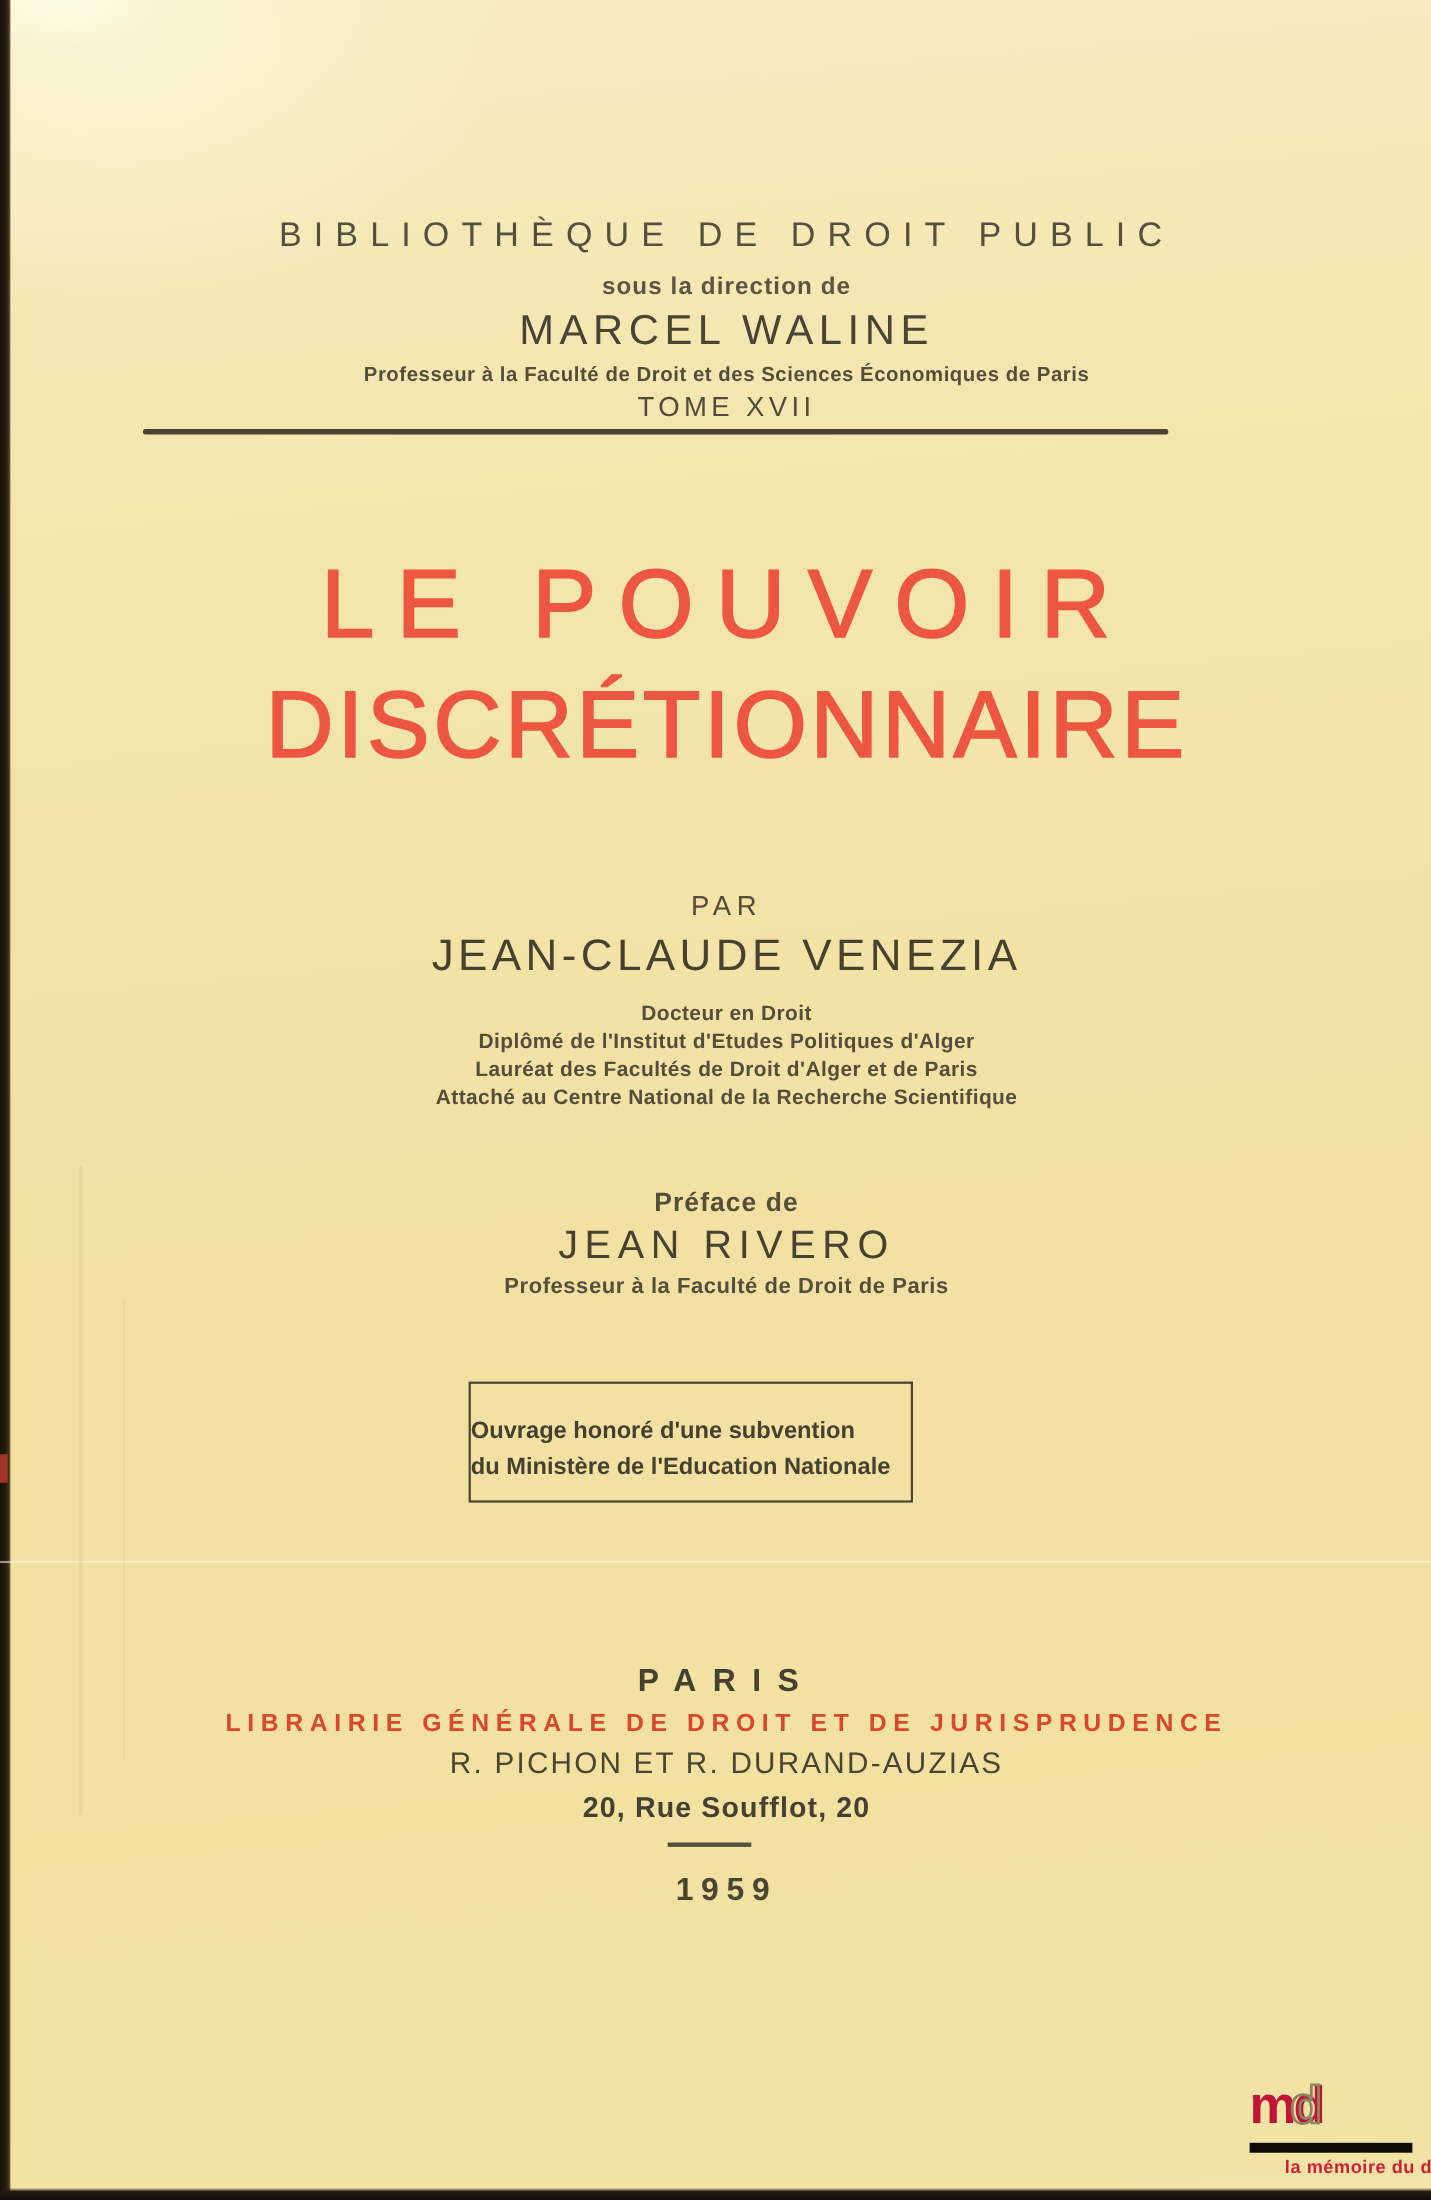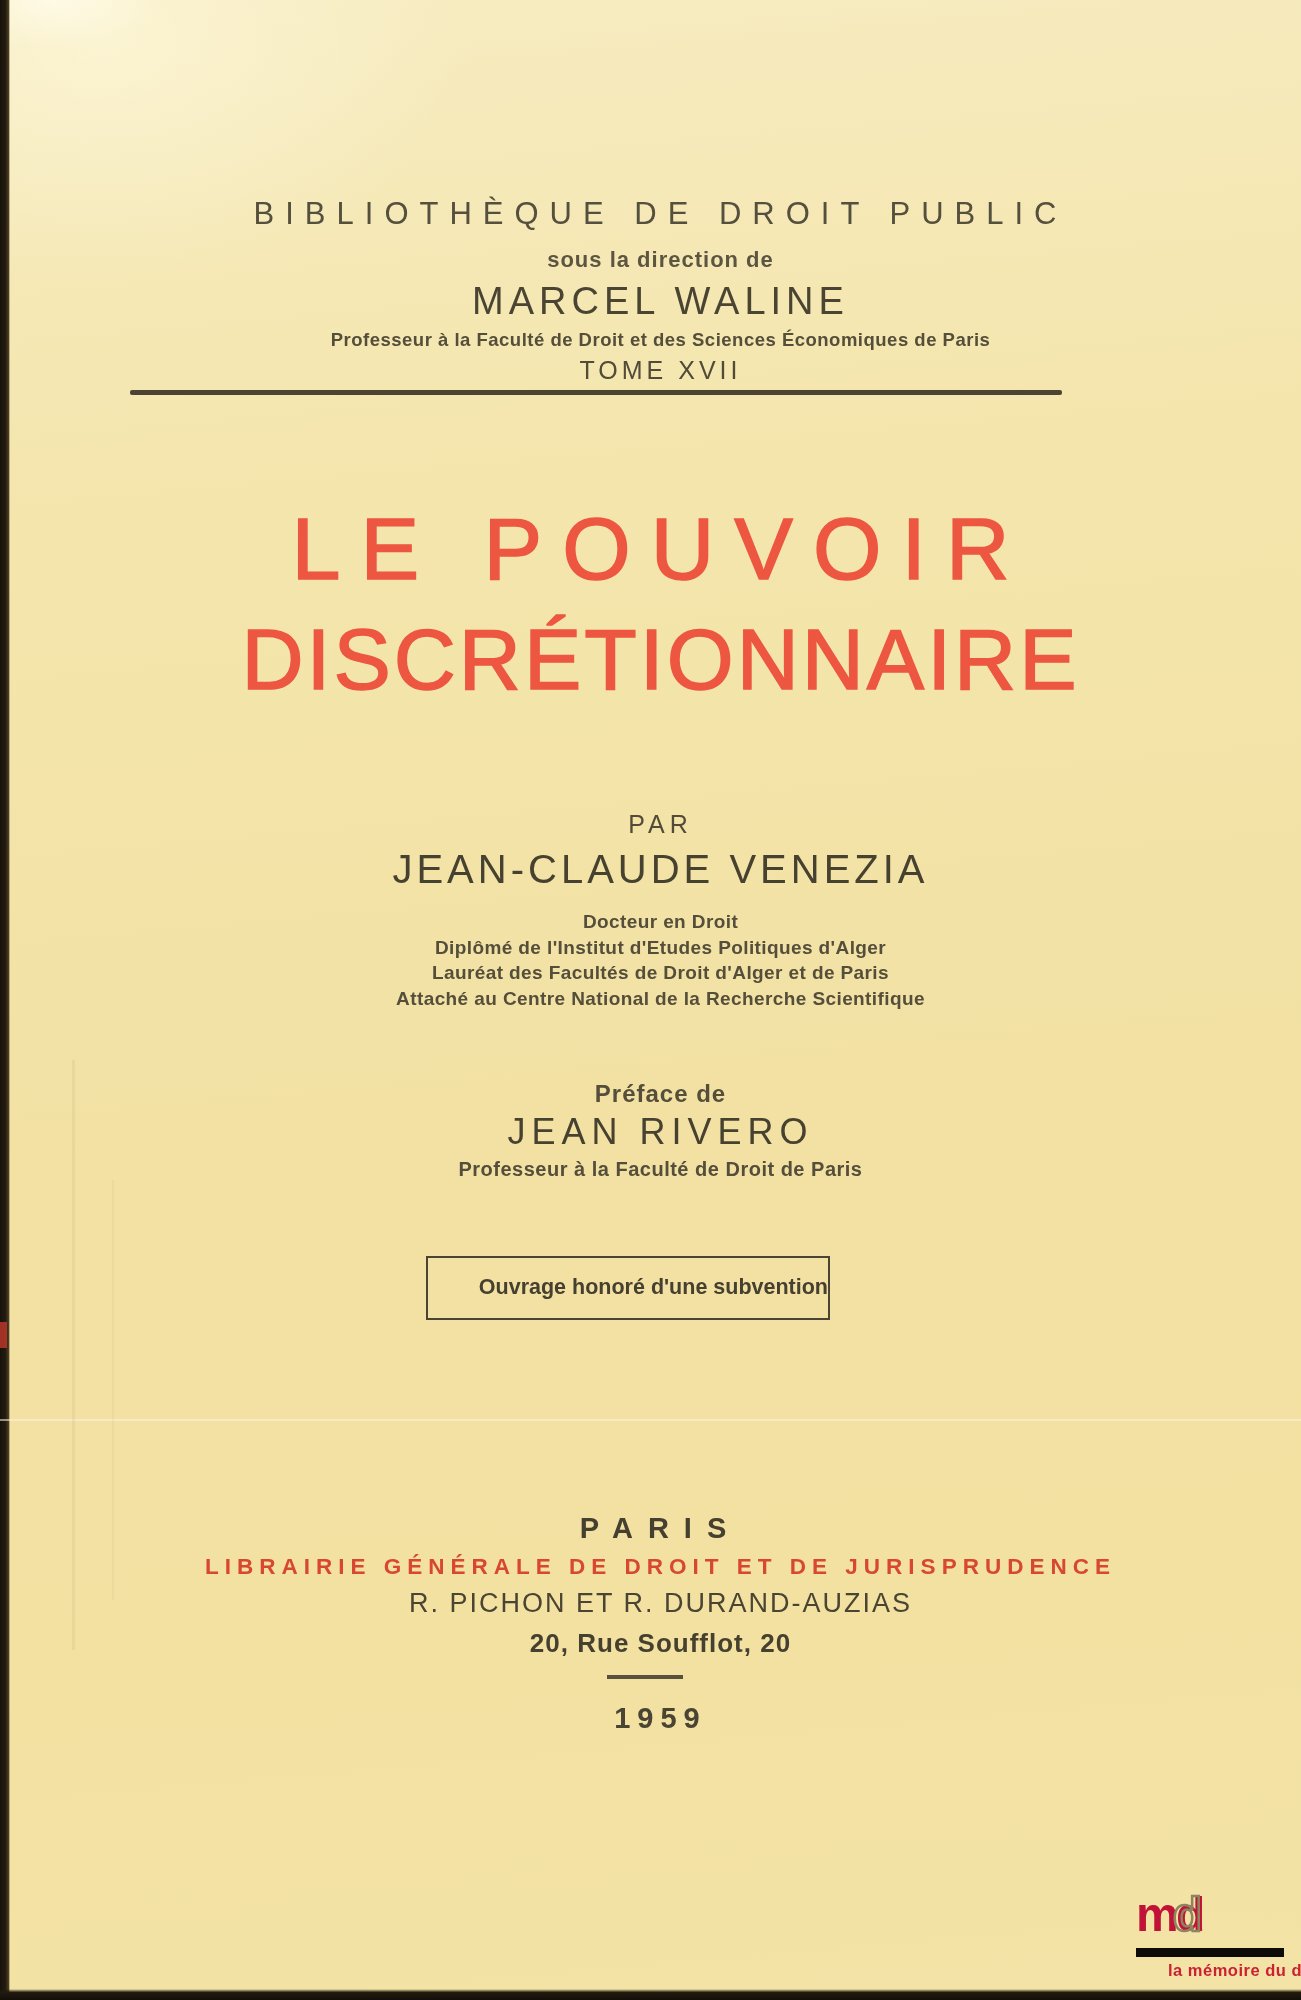--- a/index.html
+++ b/index.html
@@ -41,21 +41,21 @@
 
   .par{top:810px;font-size:25px;letter-spacing:5px;color:#514b38;}
   .author{top:847px;font-size:40px;letter-spacing:4px;color:#474230;}
   .credits{top:909px;font-size:19px;font-weight:bold;line-height:25.5px;color:#544e3a;letter-spacing:.4px;}
 
   .preface-label{top:1080px;font-size:24px;font-weight:bold;color:#544e3a;letter-spacing:1px;}
   .preface-author{top:1111px;font-size:36px;letter-spacing:6px;color:#474230;}
   .preface-title{top:1158px;font-size:20px;font-weight:bold;color:#544e3a;letter-spacing:.5px;}
 
   .subvention{position:absolute;left:426px;top:1256px;width:400px;border:2px solid #4a4434;
-    padding:13px 0 14px 0;text-align:right;font-size:21.5px;font-weight:bold;line-height:33px;color:#45402f;}
+    padding:26px 0 14px 0;text-align:left;font-size:21.5px;font-weight:bold;line-height:33px;color:#45402f;}
 
   .city{top:1512px;font-size:29px;font-weight:bold;letter-spacing:15px;color:#45402f;}
   .publisher{top:1554px;font-size:22.5px;font-weight:bold;letter-spacing:6px;color:#d8472f;}
   .partners{top:1588px;font-size:27px;letter-spacing:2px;color:#4a4533;}
   .address{top:1628px;font-size:26px;font-weight:bold;letter-spacing:1px;color:#45402f;}
   .year-divider{position:absolute;left:607px;top:1675px;width:76px;height:4px;background:#56503c;}
   .year{top:1702px;font-size:29px;font-weight:bold;letter-spacing:7px;color:#4a4533;}
 
   
   .mdd{position:absolute;left:1136px;top:1884px;width:160px;text-align:left;}
@@ -99,20 +99,21 @@
     <div>Lauréat des Facultés de Droit d'Alger et de Paris</div>
     <div>Attaché au Centre National de la Recherche Scientifique</div>
   </div>
 
   <div class="col pos preface-label">Préface de</div>
   <div class="col pos preface-author">JEAN RIVERO</div>
   <div class="col pos preface-title">Professeur à la Faculté de Droit de Paris</div>
 
   <div class="subvention">
     <div>Ouvrage honoré d'une subvention</div>
+    <div>du Ministère de l'Education Nationale</div>
   </div>
 
   <div class="col pos city">PARIS</div>
   <div class="col pos publisher">LIBRAIRIE GÉNÉRALE DE DROIT ET DE JURISPRUDENCE</div>
   <div class="col pos partners">R. PICHON ET R. DURAND-AUZIAS</div>
   <div class="col pos address">20, Rue Soufflot, 20</div>
   <div class="year-divider"></div>
   <div class="col pos year">1959</div>
 
   <div class="mdd">

